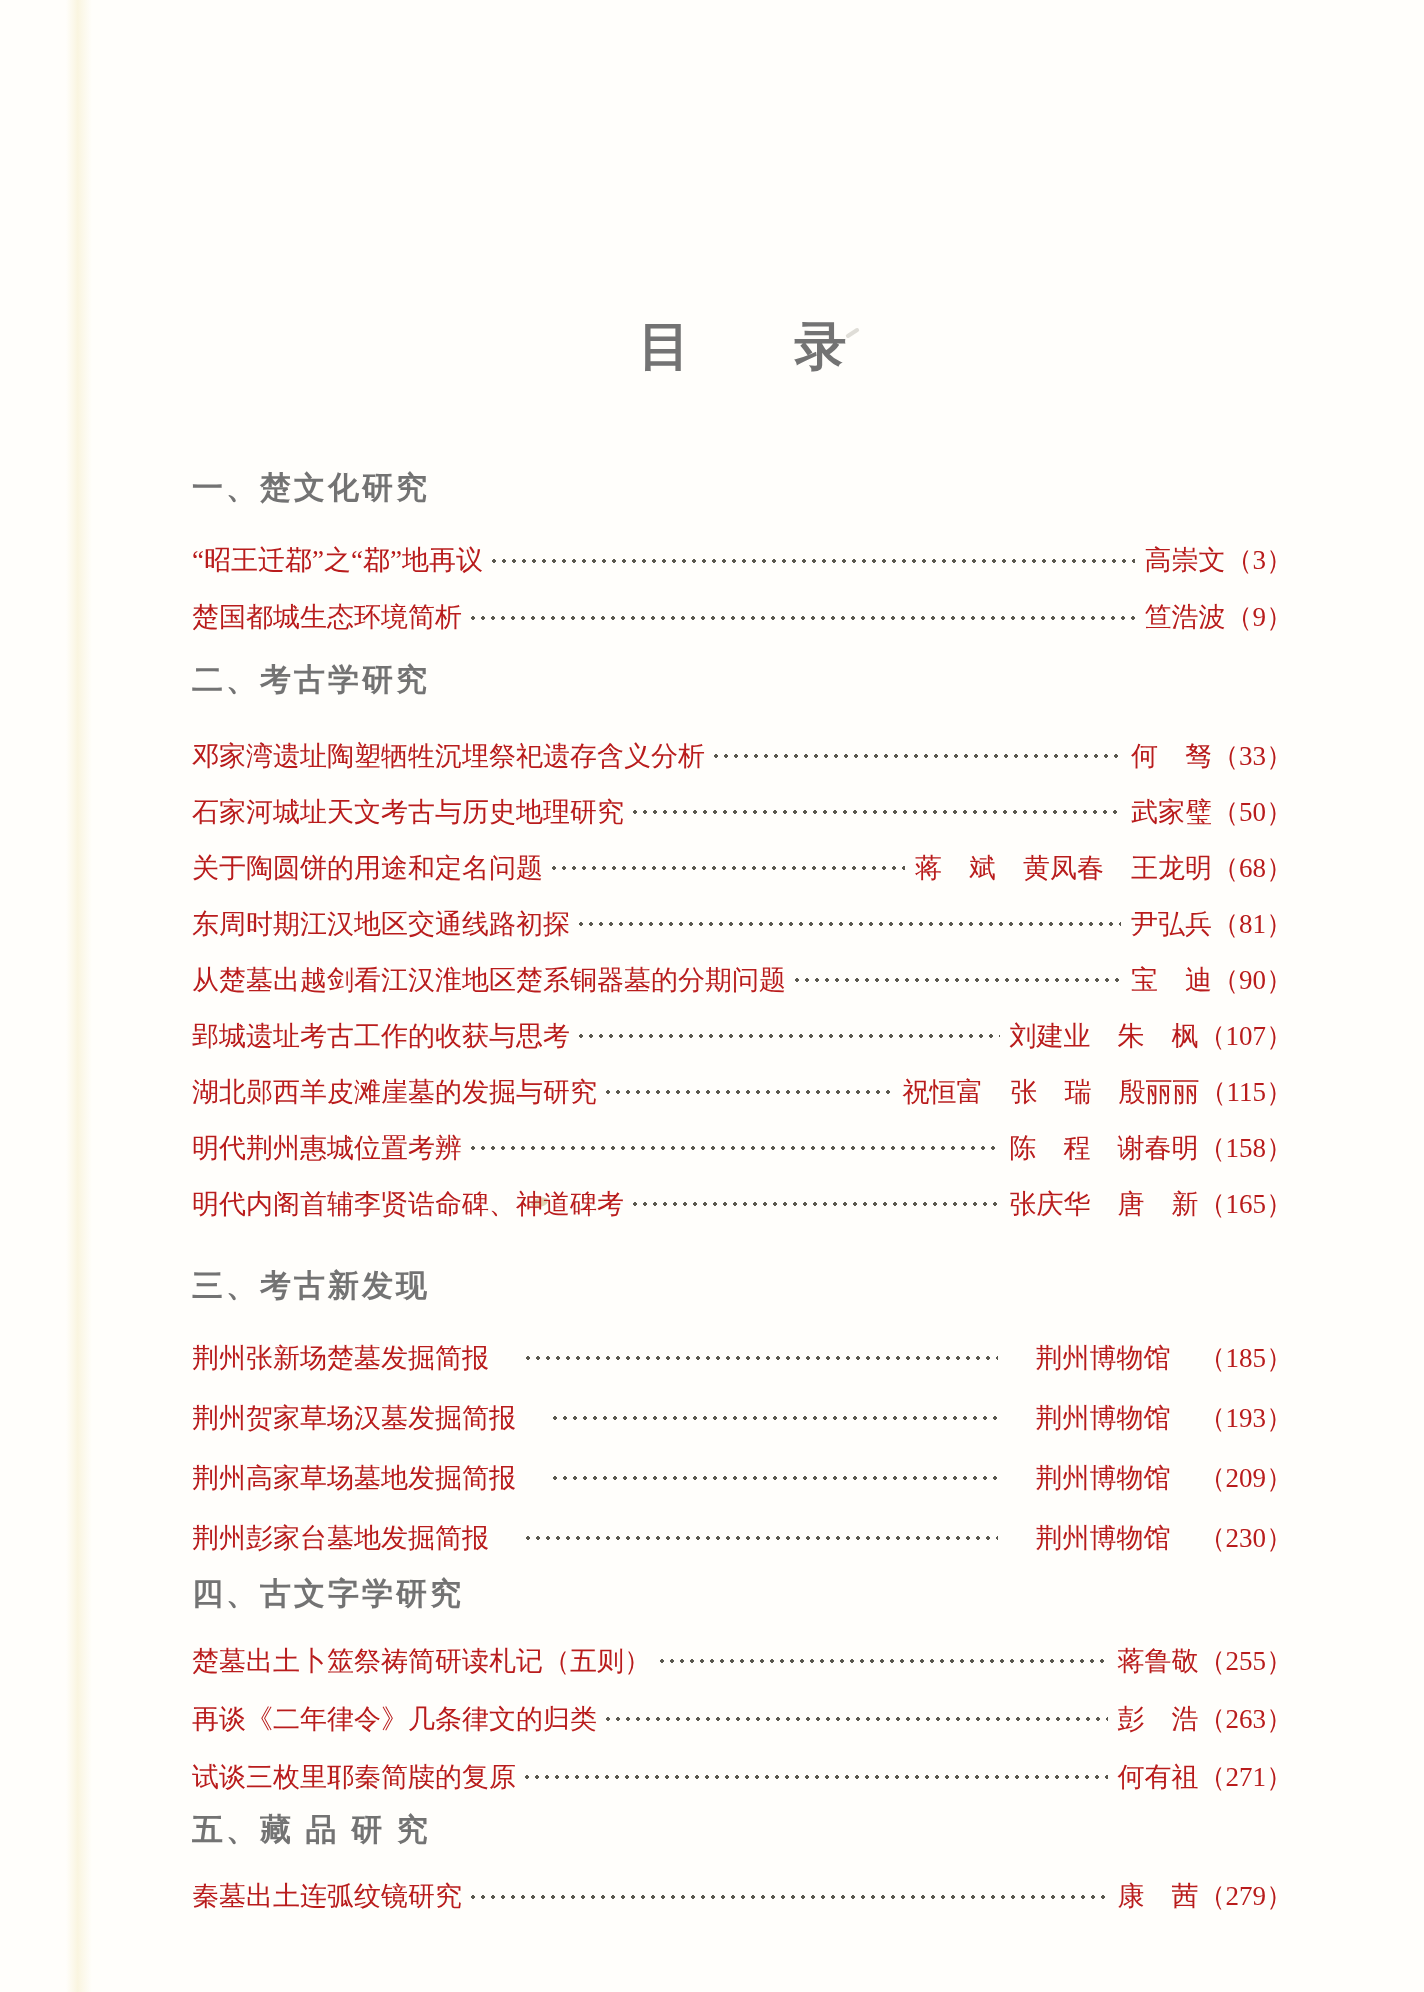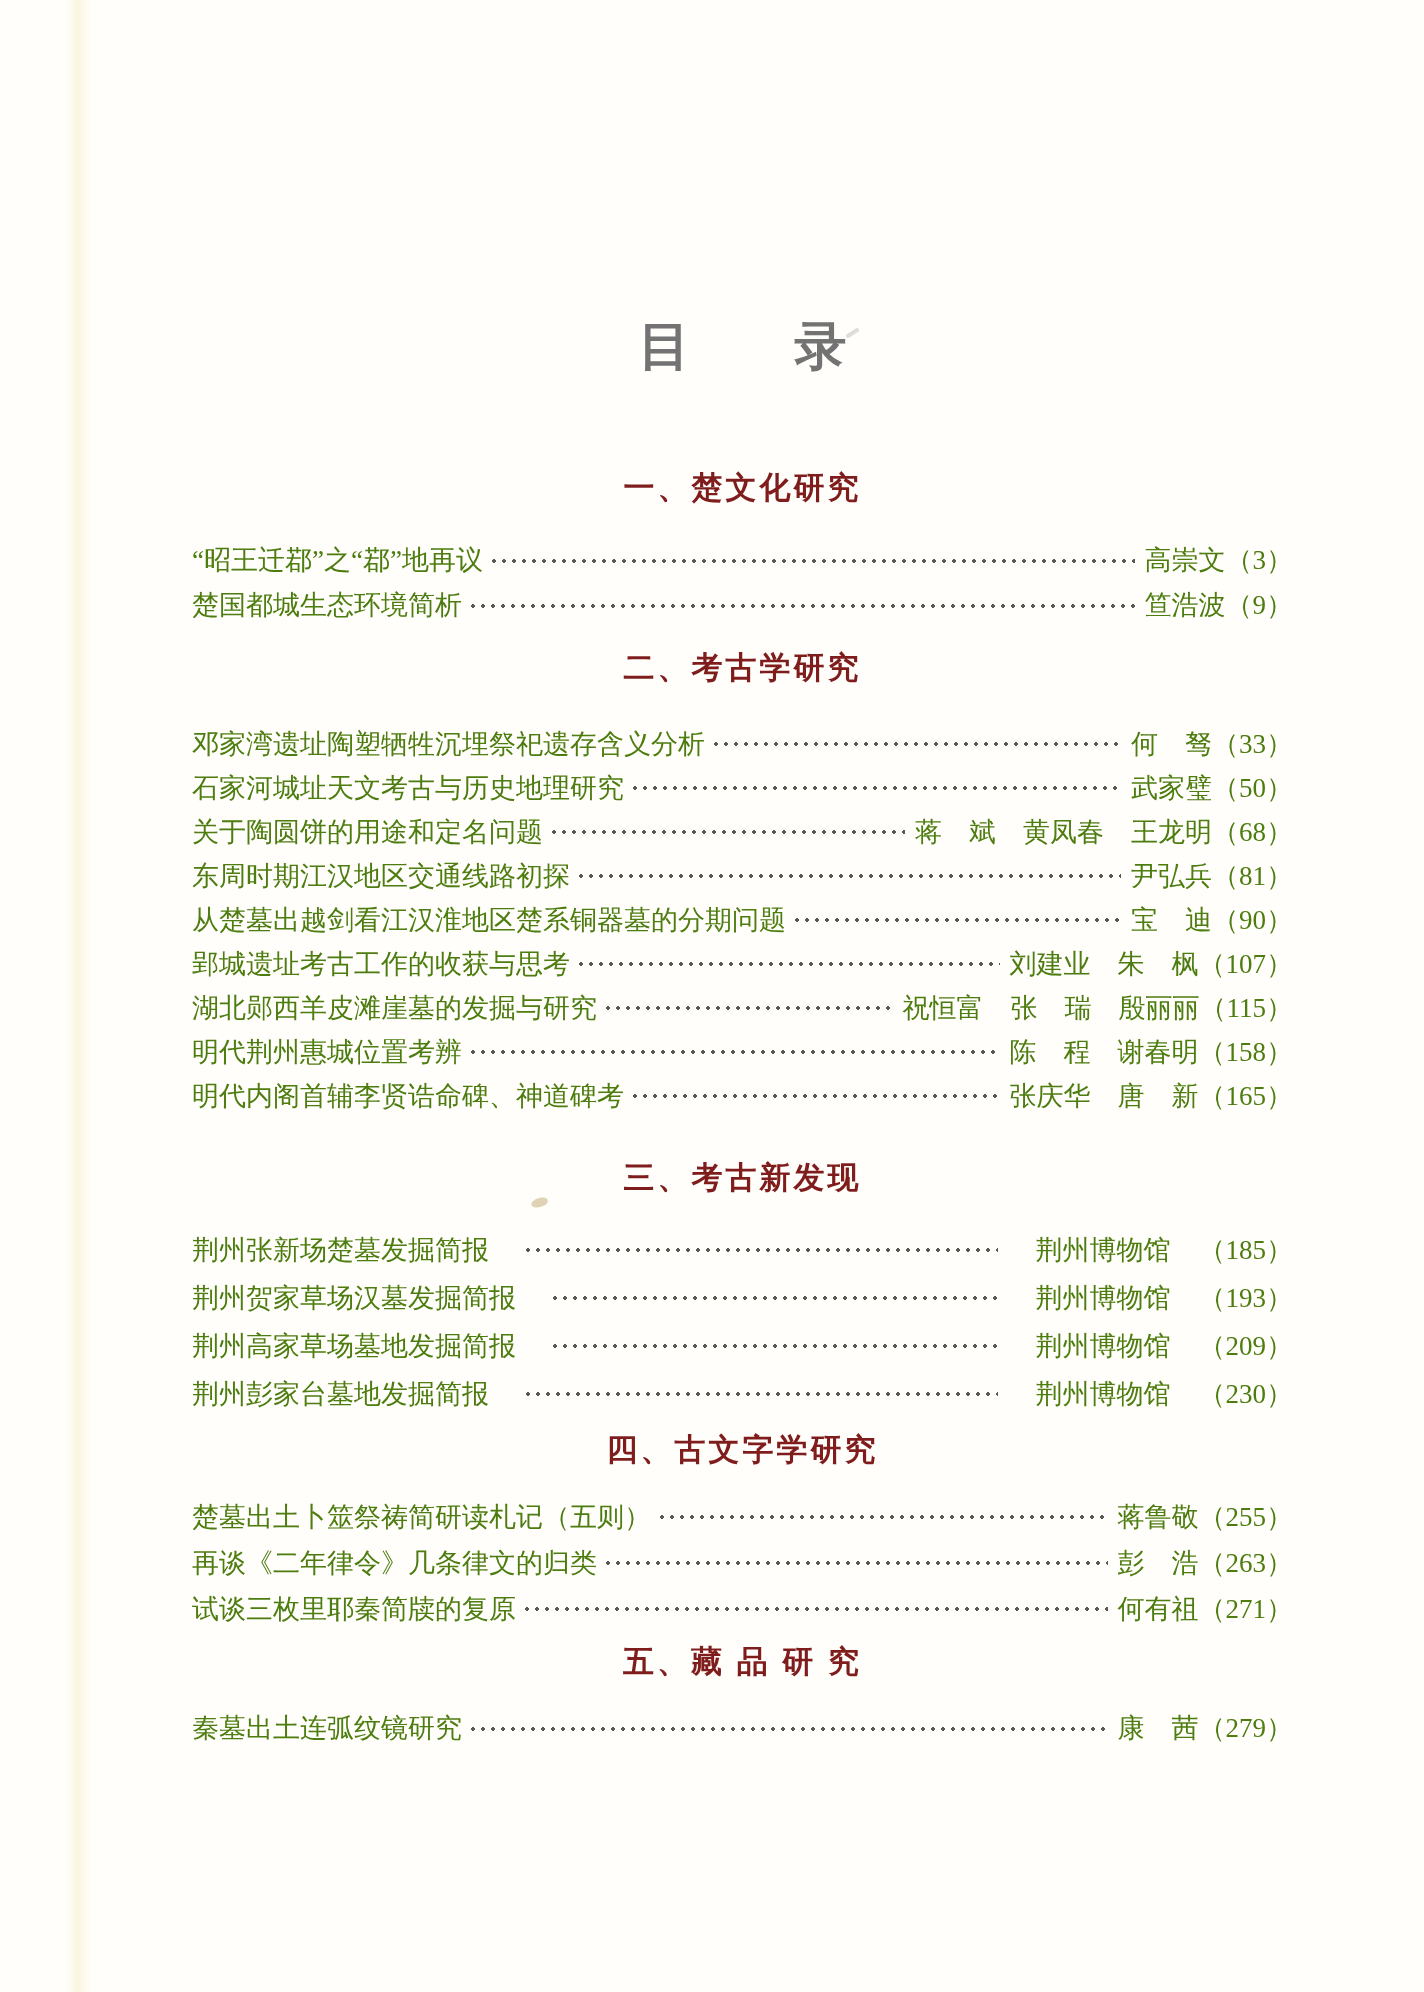--- a/index.html
+++ b/index.html
@@ -39,41 +39,42 @@
     font-size:52px;line-height:58px;
     font-weight:bold;
     color:#737373;
     white-space:pre;
   }
   .section-heading{
     font-family:"Liberation Sans","DejaVu Sans",sans-serif;
     font-weight:700;
     font-size:31px;line-height:40px;
     letter-spacing:3px;
-    text-align:center;
-    color:#7f1d1d;
+    text-align:left;
+    color:#737373;
     white-space:pre;
   }
   .h1{margin-top:92px;}
   .h2{margin-top:20px;}
   .h3{margin-top:40px;}
   .h4{margin-top:12px;}
   .h5{margin-top:10px;}
 
   .rows{margin-top:30px;}
   .rows-s2{margin-top:34px;}
   .rows-s3{margin-top:28px;}
   .rows-s4{margin-top:24px;}
   .rows-s5{margin-top:24px;}
 
   .toc-row{
     display:flex;align-items:baseline;
     font-size:27px;line-height:45px;
     white-space:pre;
-    color:#4d7c0f;
+    color:#b91c1c;
+    margin-top:12px;
   }
   .rows-s2 .toc-row{line-height:44px;}
   .rows-s3 .toc-row{line-height:48px;gap:28px;}
   .rows-s4 .toc-row{line-height:46px;}
   .toc-row .t{flex:none;}
   .leader{
     flex:1 1 auto;align-self:stretch;
     margin:0 10px 0 6px;min-width:12px;
     background-image:radial-gradient(circle,#5a584f 1.6px,rgba(0,0,0,0) 1.9px);
     background-size:10px 10px;

